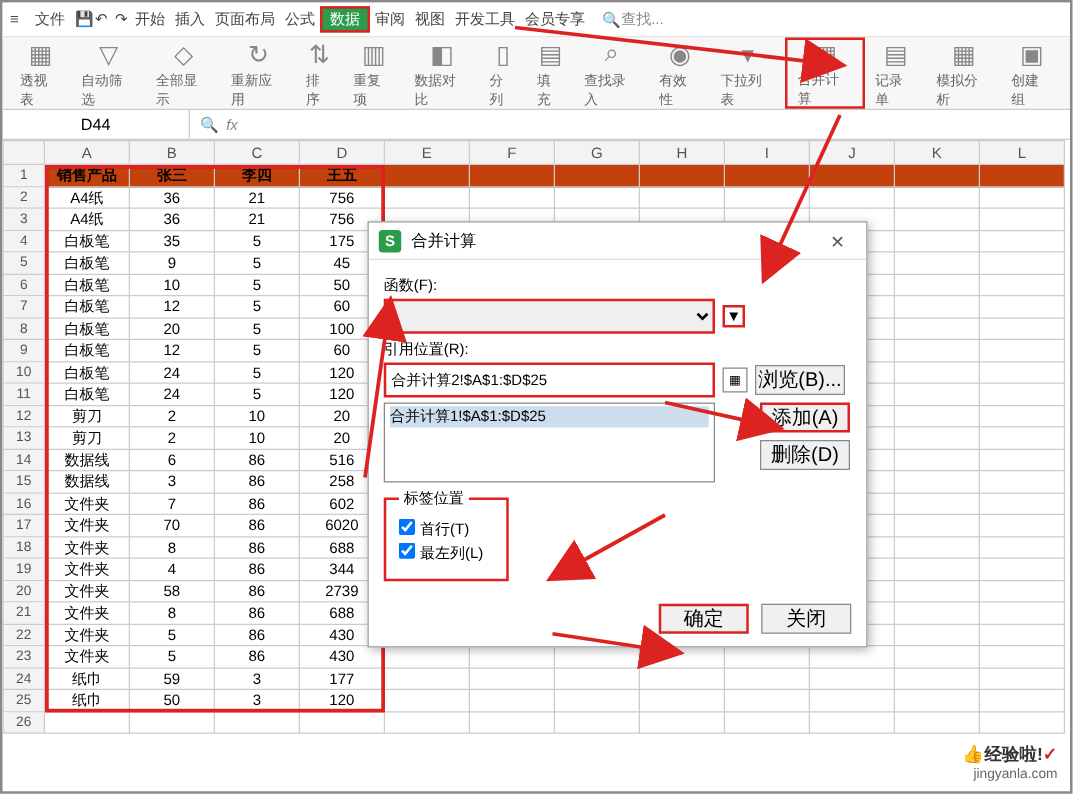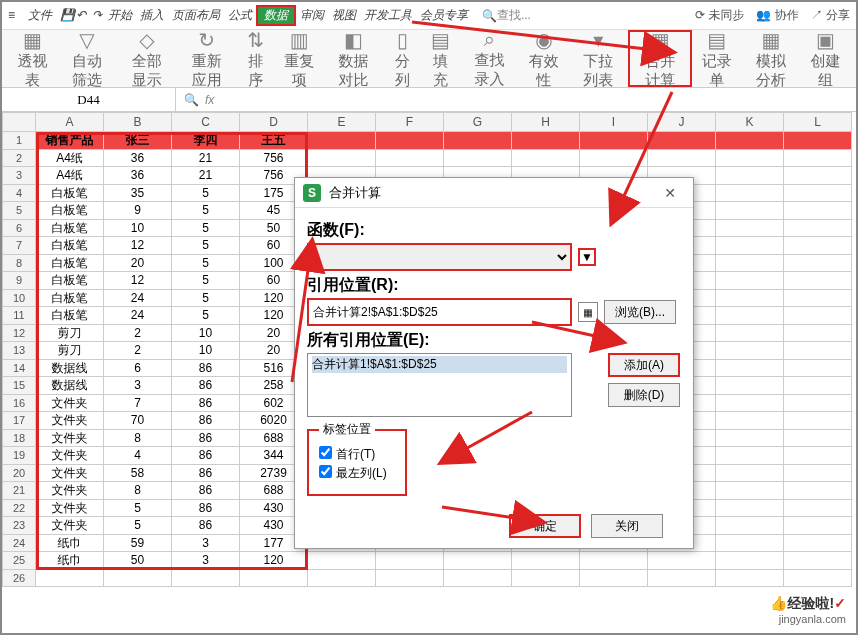--- a/index.html
+++ b/index.html
@@ -1,57 +1,57 @@
 <!DOCTYPE html>
 <html><head>
 <meta charset="utf-8">
 <style>
 * { box-sizing: border-box; margin: 0; padding: 0; font-family: "Microsoft YaHei", Arial, sans-serif; }
 body { background: #fff; width: 858px; height: 635px; position: relative; overflow: hidden; border: 2px solid #888; }
 .menubar { height: 28px; background: #fff; display: flex; align-items: center; padding: 0 6px; font-size: 12px; color: #444; border-bottom: 1px solid #ddd; }
-.menubar .item { padding: 0 4px; cursor: pointer; font-style: italic; }
+.menubar .item { padding: 0 4px; cursor: pointer; }
 .menubar .hl { background: #2d9c4a; color: #fff; border: 2px solid #d22; padding: 0 6px; text-align: right; }
 .menubar .spacer { flex: 1; }
 .menubar .search { display: flex; align-items: center; font-size: 12px; color: #888; padding: 0 10px; }
 .menubar .status { display: flex; gap: 12px; font-size: 12px; color: #555; }
 .menubar .ico { width: 16px; height: 16px; display: inline-block; }
 .toolbar { height: 58px; background: #f7f7f7; border-bottom: 1px solid #ccc; display: flex; align-items: center; font-size: 11px; color: #666; padding: 0 6px; }
 .toolbar .grp { display: flex; flex-direction: column; align-items: center; justify-content: center; height: 100%; padding: 0 8px; border-right: none; }
 .toolbar .grp .glyph { font-size: 20px; color: #888; height: 26px; display:flex; align-items:center; }
-.toolbar .grp .lbl { font-size: 15px; text-align: center; }
+.toolbar .grp .lbl { font-size: 11px; }
 .toolbar .grp.hl { border: 2px solid #d22; }
 .namebox-row { height: 24px; display: flex; align-items: center; border-bottom: 1px solid #ccc; }
-.namebox { width: 174px; border-right: 1px solid #ccc; height: 100%; display: flex; align-items: center; justify-content: center; font-size: 13px; font-family: Liberation Serif, serif; }
+.namebox { width: 150px; border-right: 1px solid #ccc; height: 100%; display: flex; align-items: center; justify-content: center; font-size: 13px; }
 .fxbar { flex: 1; display: flex; align-items: center; padding: 0 8px; font-size: 12px; color: #888; gap: 6px; }
 .sheet { position: relative; }
 .colheads { display: flex; height: 20px; }
 .colheads .corner { width: 34px; border: 1px solid #ccc; background: #f3f3f3; }
 .colheads .ch { width: 68px; border: 1px solid #ccc; background: #f3f3f3; text-align: center; font-size: 12px; color: #555; line-height: 18px; border-left: none; }
 .rows .r { display: flex; height: 17.5px; }
 .rows .rn { width: 34px; border: 1px solid #ccc; border-top: none; background: #f3f3f3; text-align: center; font-size: 11px; color: #555; line-height: 16px; }
 .rows .c { width: 68px; border: 1px solid #ccc; border-top: none; border-left: none; text-align: center; font-size: 12px; line-height: 16px; }
-.rows .r.header .c { font-weight: bold; background: #ef4444; }
+.rows .r.header .c { font-weight: bold; background: #c2410c; }
 .redbox-table { position: absolute; border: 3px solid #d22; pointer-events: none; }
 .dialog { position: absolute; left: 292px; top: 175px; width: 400px; background: #fff; border: 1px solid #999; box-shadow: 2px 2px 8px rgba(0,0,0,.3); font-size: 12px; z-index: 10; }
 .dialog .titlebar { height: 30px; display: flex; align-items: center; padding: 0 8px; border-bottom: 1px solid #ddd; }
 .dialog .titlebar .logo { width: 18px; height: 18px; background: #2d9c4a; border-radius: 3px; margin-right: 8px; display:flex; align-items:center; justify-content:center; color:#fff; font-size:12px; font-weight:bold; }
 .dialog .titlebar .ttl { flex: 1; font-size: 13px; }
 .dialog .close { width: 30px; text-align: center; font-size: 14px; color: #555; cursor: pointer; }
 .dialog .body { padding: 8px 12px; }
-.dialog .lbl { margin: 4px 0 2px 0; font-size: 16px; font-weight: bold; }
+.dialog .lbl { margin: 4px 0 2px 0; font-size: 12px; }
 .dialog select, .dialog input[type=text] { width: 265px; height: 22px; font-size: 12px; padding: 12px 4px; border: 1px solid #888; }
 .dialog .hlred { border: 2px solid #d22 !important; }
 .dialog .row { display: flex; align-items: center; gap: 6px; margin-bottom: 4px; }
-.dialog .btn { width: 72px; height: 24px; border: 1px solid #888; background: #f0f0f0; font-size: 12px; cursor: pointer; }
+.dialog .btn { width: 72px; height: 24px; border: 1px solid #888; background: #f0f0f0; font-size: 16px; cursor: pointer; }
 .dialog .btn.hlred { border: 2px solid #d22; }
 .dialog .refs { width: 265px; height: 64px; border: 1px solid #888; background: #fff; padding: 2px 4px; font-size: 12px; }
 .dialog fieldset.hlred { border: 2px solid #d22; padding: 6px 10px 10px 10px; width: 100px; }
 .dialog fieldset legend { font-size: 12px; padding: 0 4px; }
 .dialog .cbx { display: flex; align-items: flex-start; gap: 4px; margin: 2px 0; font-size: 12px; }
-.dialog .footer { display: flex; justify-content: flex-end; gap: 10px; padding: 10px 30px; }
+.dialog .footer { display: flex; justify-content: flex-end; gap: 10px; padding: 10px 12px; }
 .arrow { position: absolute; z-index: 20; pointer-events: none; }
 .watermark { position: absolute; right: 10px; bottom: 8px; font-size: 14px; color: #333; font-weight: bold; z-index: 50; text-align: right; }
 .watermark .sub { font-size: 11px; color: #666; font-weight: normal; }
 .watermark .red { color: #d22; }
 .drop-arrow-hl { display:inline-block; border:2px solid #d22; padding:0 1px; }
 </style>
 </head>
 <body>
 
 <div class="menubar">
@@ -64,25 +64,20 @@
   <span class="item">插入</span>
   <span class="item">页面布局</span>
   <span class="item">公式</span>
   <span class="item hl">数据</span>
   <span class="item">审阅</span>
   <span class="item">视图</span>
   <span class="item">开发工具</span>
   <span class="item">会员专享</span>
   <span class="search">🔍 <span>查找...</span></span>
   <span class="spacer"></span>
-  <div class="status">
-    <span>⟳ <span>未同步</span></span>
-    <span>👥 <span>协作</span></span>
-    <span>↗ <span>分享</span></span>
-  </div>
 </div>
 
 <div class="toolbar" id="toolbar">
     <div class="grp">
       <div class="glyph">▦</div>
       <div class="lbl">透视表</div>
     </div>
     <div class="grp">
       <div class="glyph">▽</div>
       <div class="lbl">自动筛选</div>
@@ -577,21 +572,20 @@
         <option>求和</option>
       </select>
       <span class="drop-arrow-hl">▼</span>
     </div>
     <div class="lbl">引用位置(R):</div>
     <div class="row">
       <input type="text" class="hlred" value="合并计算2!$A$1:$D$25" style="">
       <span style="width:20px;height:20px;border:1px solid #888;display:flex;align-items:center;justify-content:center;font-size:10px;">▦</span>
       <button class="btn">浏览(B)...</button>
     </div>
-    <div class="lbl">所有引用位置(E):</div>
     <div class="row" style="align-items:flex-start;gap:36px;">
       <div class="refs">
         <div style="background:#cde;">合并计算1!$A$1:$D$25</div>
       </div>
       <div style="display:flex;flex-direction:column;gap:6px;">
         <button class="btn hlred">添加(A)</button>
         <button class="btn">删除(D)</button>
       </div>
     </div>
     <fieldset class="hlred">

